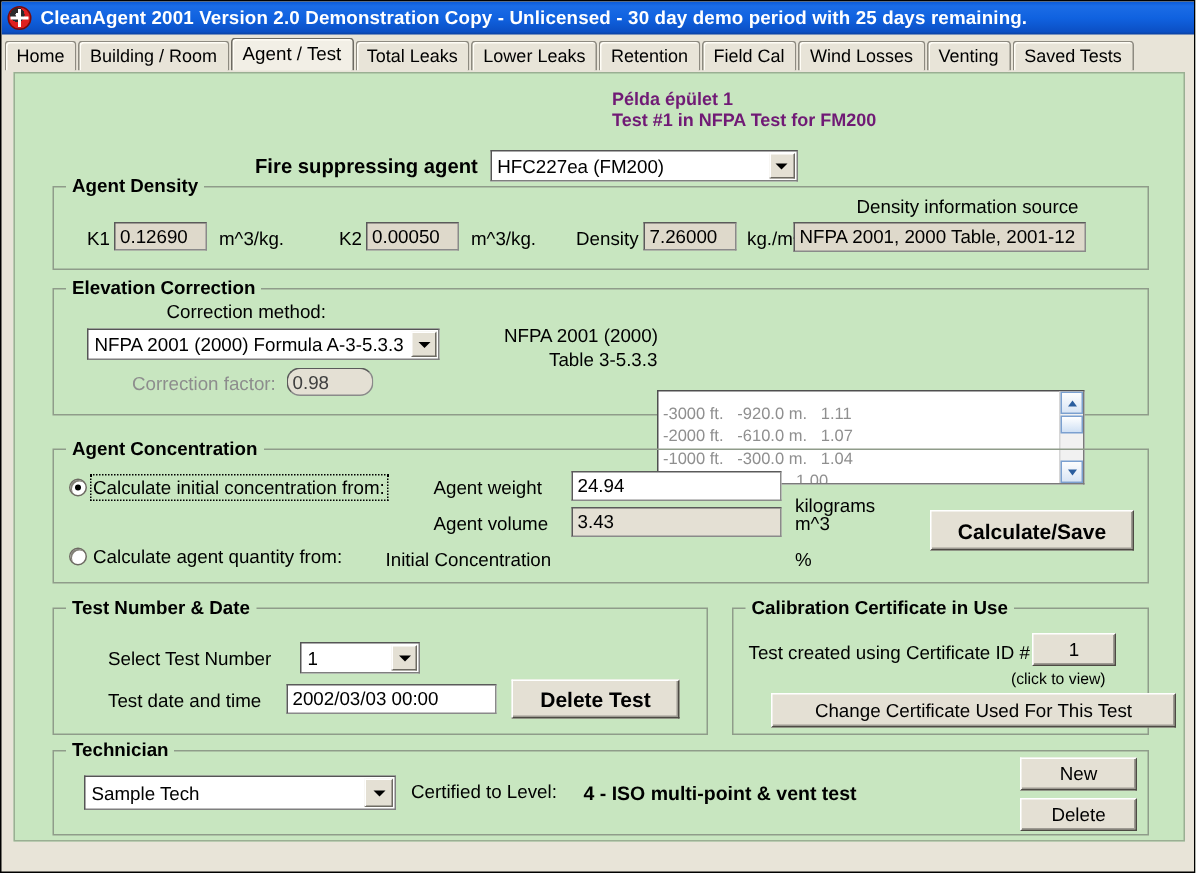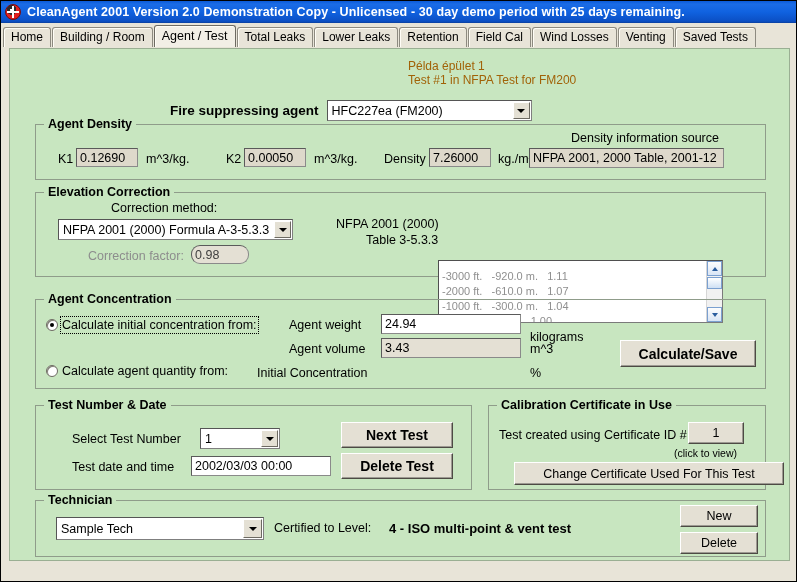--- a/index.html
+++ b/index.html
@@ -102,24 +102,24 @@
     height: 513px;
     background: #c8e6c0;
     border: 1px solid #9aaf93;
     box-sizing: border-box;
   }
 
   
   #doc-header {
     position: absolute;
     left: 398px; top: 10px;
-    font-weight: normal;
+    font-weight: bold;
     font-size: 12px;
     line-height: 14px;
-    color: #a16207;
+    color: #701a75;
   }
 
   
   #agent-row {
     position: absolute;
     left: 160px; top: 51px;
     display: flex;
     align-items: center;
   }
   #agent-row .big-label {
@@ -460,23 +460,20 @@
         <span class="arrowbtn">
             <i></i>
           </span>
       </div>
 
       <span class="lbl" style="left:36px; top:54px;">Test date and time</span>
       <div class="field" style="position:absolute; left:155px; top:50px; width:140px; height:20px;">
         <span>2002/03/03 00:00</span>
       </div>
 
-      <div class="btn bold" style="position:absolute; left:305px; top:16px; width:112px; height:26px;">
-        <span>Next Test</span>
-      </div>
       <div class="btn bold" style="position:absolute; left:305px; top:47px; width:112px; height:26px;">
         <span>Delete Test</span>
       </div>
     </div>
 
     <div class="group" style="left:478px; top:356px; width:278px; height:85px;">
       <span class="grp-title">Calibration Certificate in Use</span>
 
       <span class="lbl" style="left:10px; top:22px;">Test created using Certificate ID #</span>
       <div class="btn" style="position:absolute; left:199px; top:16px; width:56px; height:22px;">

